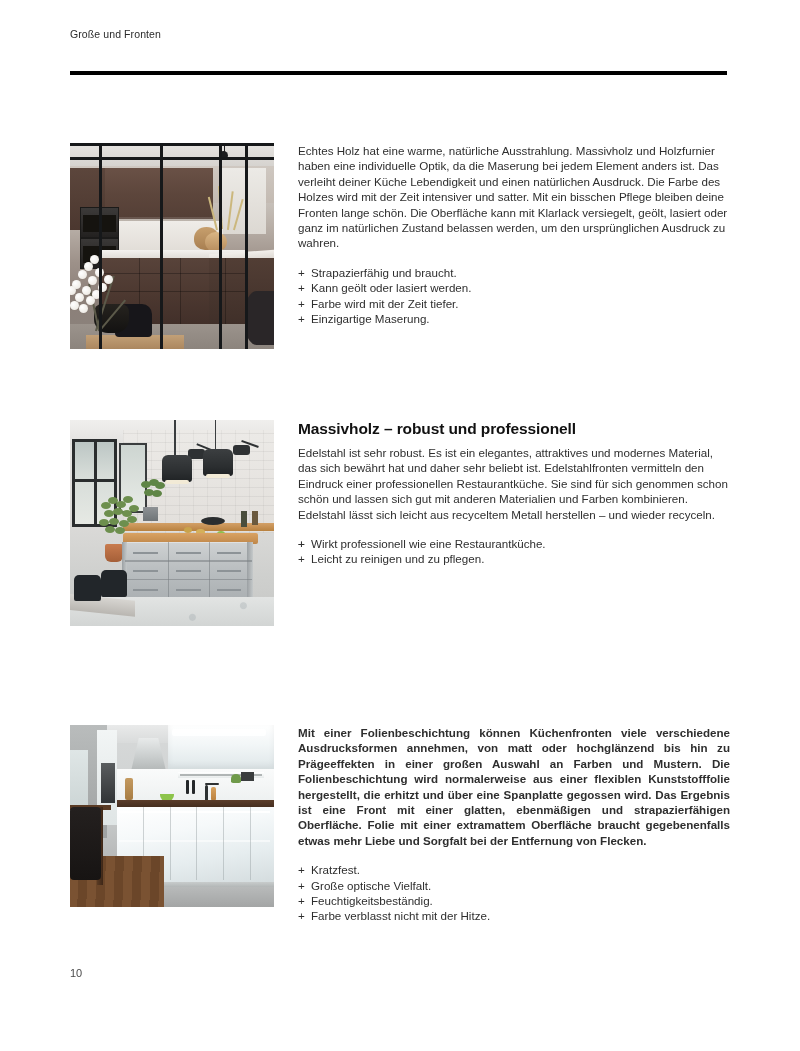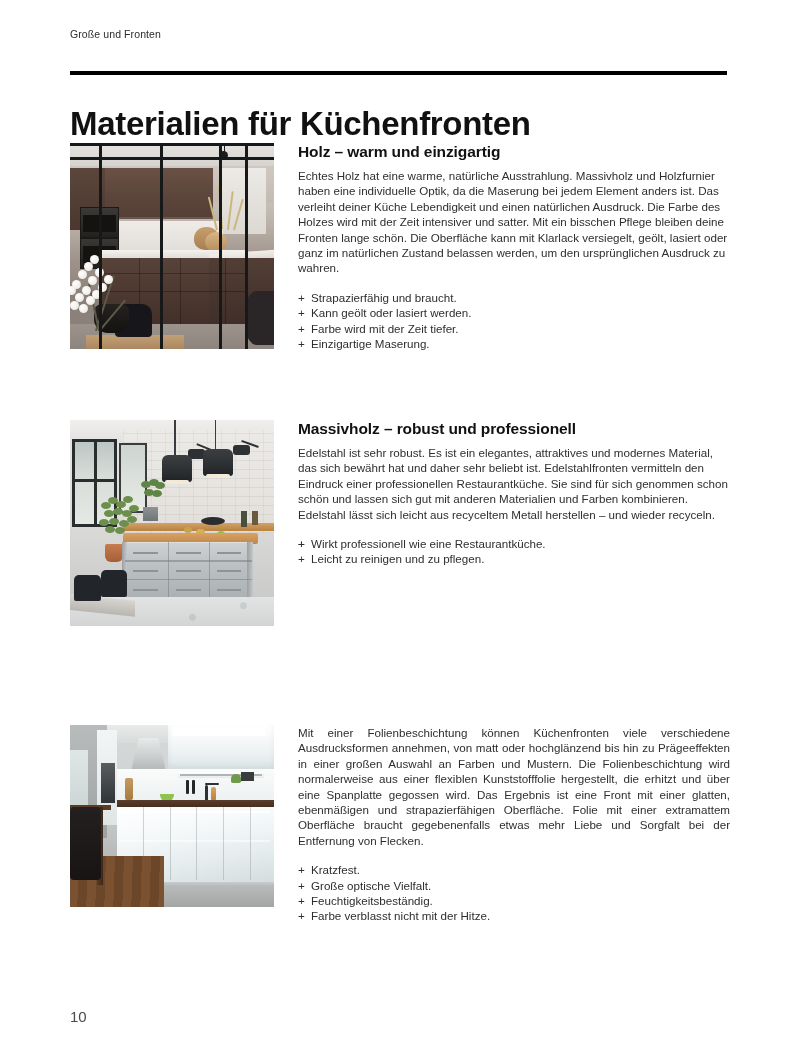--- a/index.html
+++ b/index.html
@@ -85,21 +85,21 @@
     margin: 0 0 7px 0;
     letter-spacing: -0.1px;
   }
   .sec-text {
     font-size: 11.6px;
     line-height: 15.4px;
     color: #2e2e2e;
     margin: 0;
     text-align: left;
   }
-  .sec3 .sec-text { text-align: justify; }
+  .sec3 .sec-text { text-align: justify; font-weight: bold; }
 
   .plus-list {
     list-style: none;
     margin: 14px 0 0 0;
     padding: 0;
   }
   .plus-list li {
     font-size: 11.6px;
     line-height: 15.4px;
     color: #2e2e2e;
@@ -108,22 +108,22 @@
   }
   .plus-list li .plus {
     position: absolute;
     left: 0;
     top: 0;
   }
 
   .page-number {
     position: absolute;
     left: 70px;
-    top: 1008px;
-    font-size: 15px;
+    top: 967px;
+    font-size: 11px;
     color: #4a4a4a;
   }
 
   
   .photo { position: absolute; inset: 0; }
 
   
   .p1 { background: linear-gradient(180deg,#d9d6d2 0%,#cfcac4 22%,#b9b0a8 40%,#9d9189 58%,#8c8079 75%,#8a827c 100%); }
   .p1 .ceil { position:absolute; left:0; top:0; width:100%; height:13%;
     background:linear-gradient(180deg,#e6e4e1,#d3d0cc); }
@@ -302,21 +302,20 @@
 </style>
 </head>
 <body>
 
 <div class="page">
 
   <div class="running-head">Große und Fronten</div>
 
   <div class="rule"></div>
 
-  <h1 class="page-title">Materialien für Küchenfronten</h1>
 
   <div class="section sec1">
 
     <div class="thumb">
       <div class="photo p1">
         <div class="ceil"></div>
         <div class="wallupper"></div>
         <div class="window"></div>
         <div class="uppercab2"></div>
         <div class="uppercab"></div>
@@ -374,21 +373,20 @@
         <div class="frameH" style="top:7%"></div>
         <div class="frameH" style="top:0"></div>
         <div class="frameV" style="left:14%"></div>
         <div class="frameV" style="left:44%"></div>
         <div class="frameV" style="left:73%"></div>
         <div class="frameV" style="left:86%"></div>
       </div>
     </div>
 
     <div class="sec-body">
-      <h2 class="sec-head">Holz – warm und einzigartig</h2>
       <p class="sec-text">Echtes Holz hat eine warme, natürliche Ausstrahlung. Massivholz und Holzfurnier haben eine individuelle Optik, da die Maserung bei jedem Element anders ist. Das verleiht deiner Küche Lebendigkeit und einen natürlichen Ausdruck. Die Farbe des Holzes wird mit der Zeit intensiver und satter. Mit ein bisschen Pflege bleiben deine Fronten lange schön. Die Oberfläche kann mit Klarlack versiegelt, geölt, lasiert oder ganz im natürlichen Zustand belassen werden, um den ursprünglichen Ausdruck zu wahren.</p>
       <ul class="plus-list">
         <li><span class="plus">+</span><span>Strapazierfähig und braucht.</span></li>
         <li><span class="plus">+</span><span>Kann geölt oder lasiert werden.</span></li>
         <li><span class="plus">+</span><span>Farbe wird mit der Zeit tiefer.</span></li>
         <li><span class="plus">+</span><span>Einzigartige Maserung.</span></li>
       </ul>
     </div>
   </div>
 

